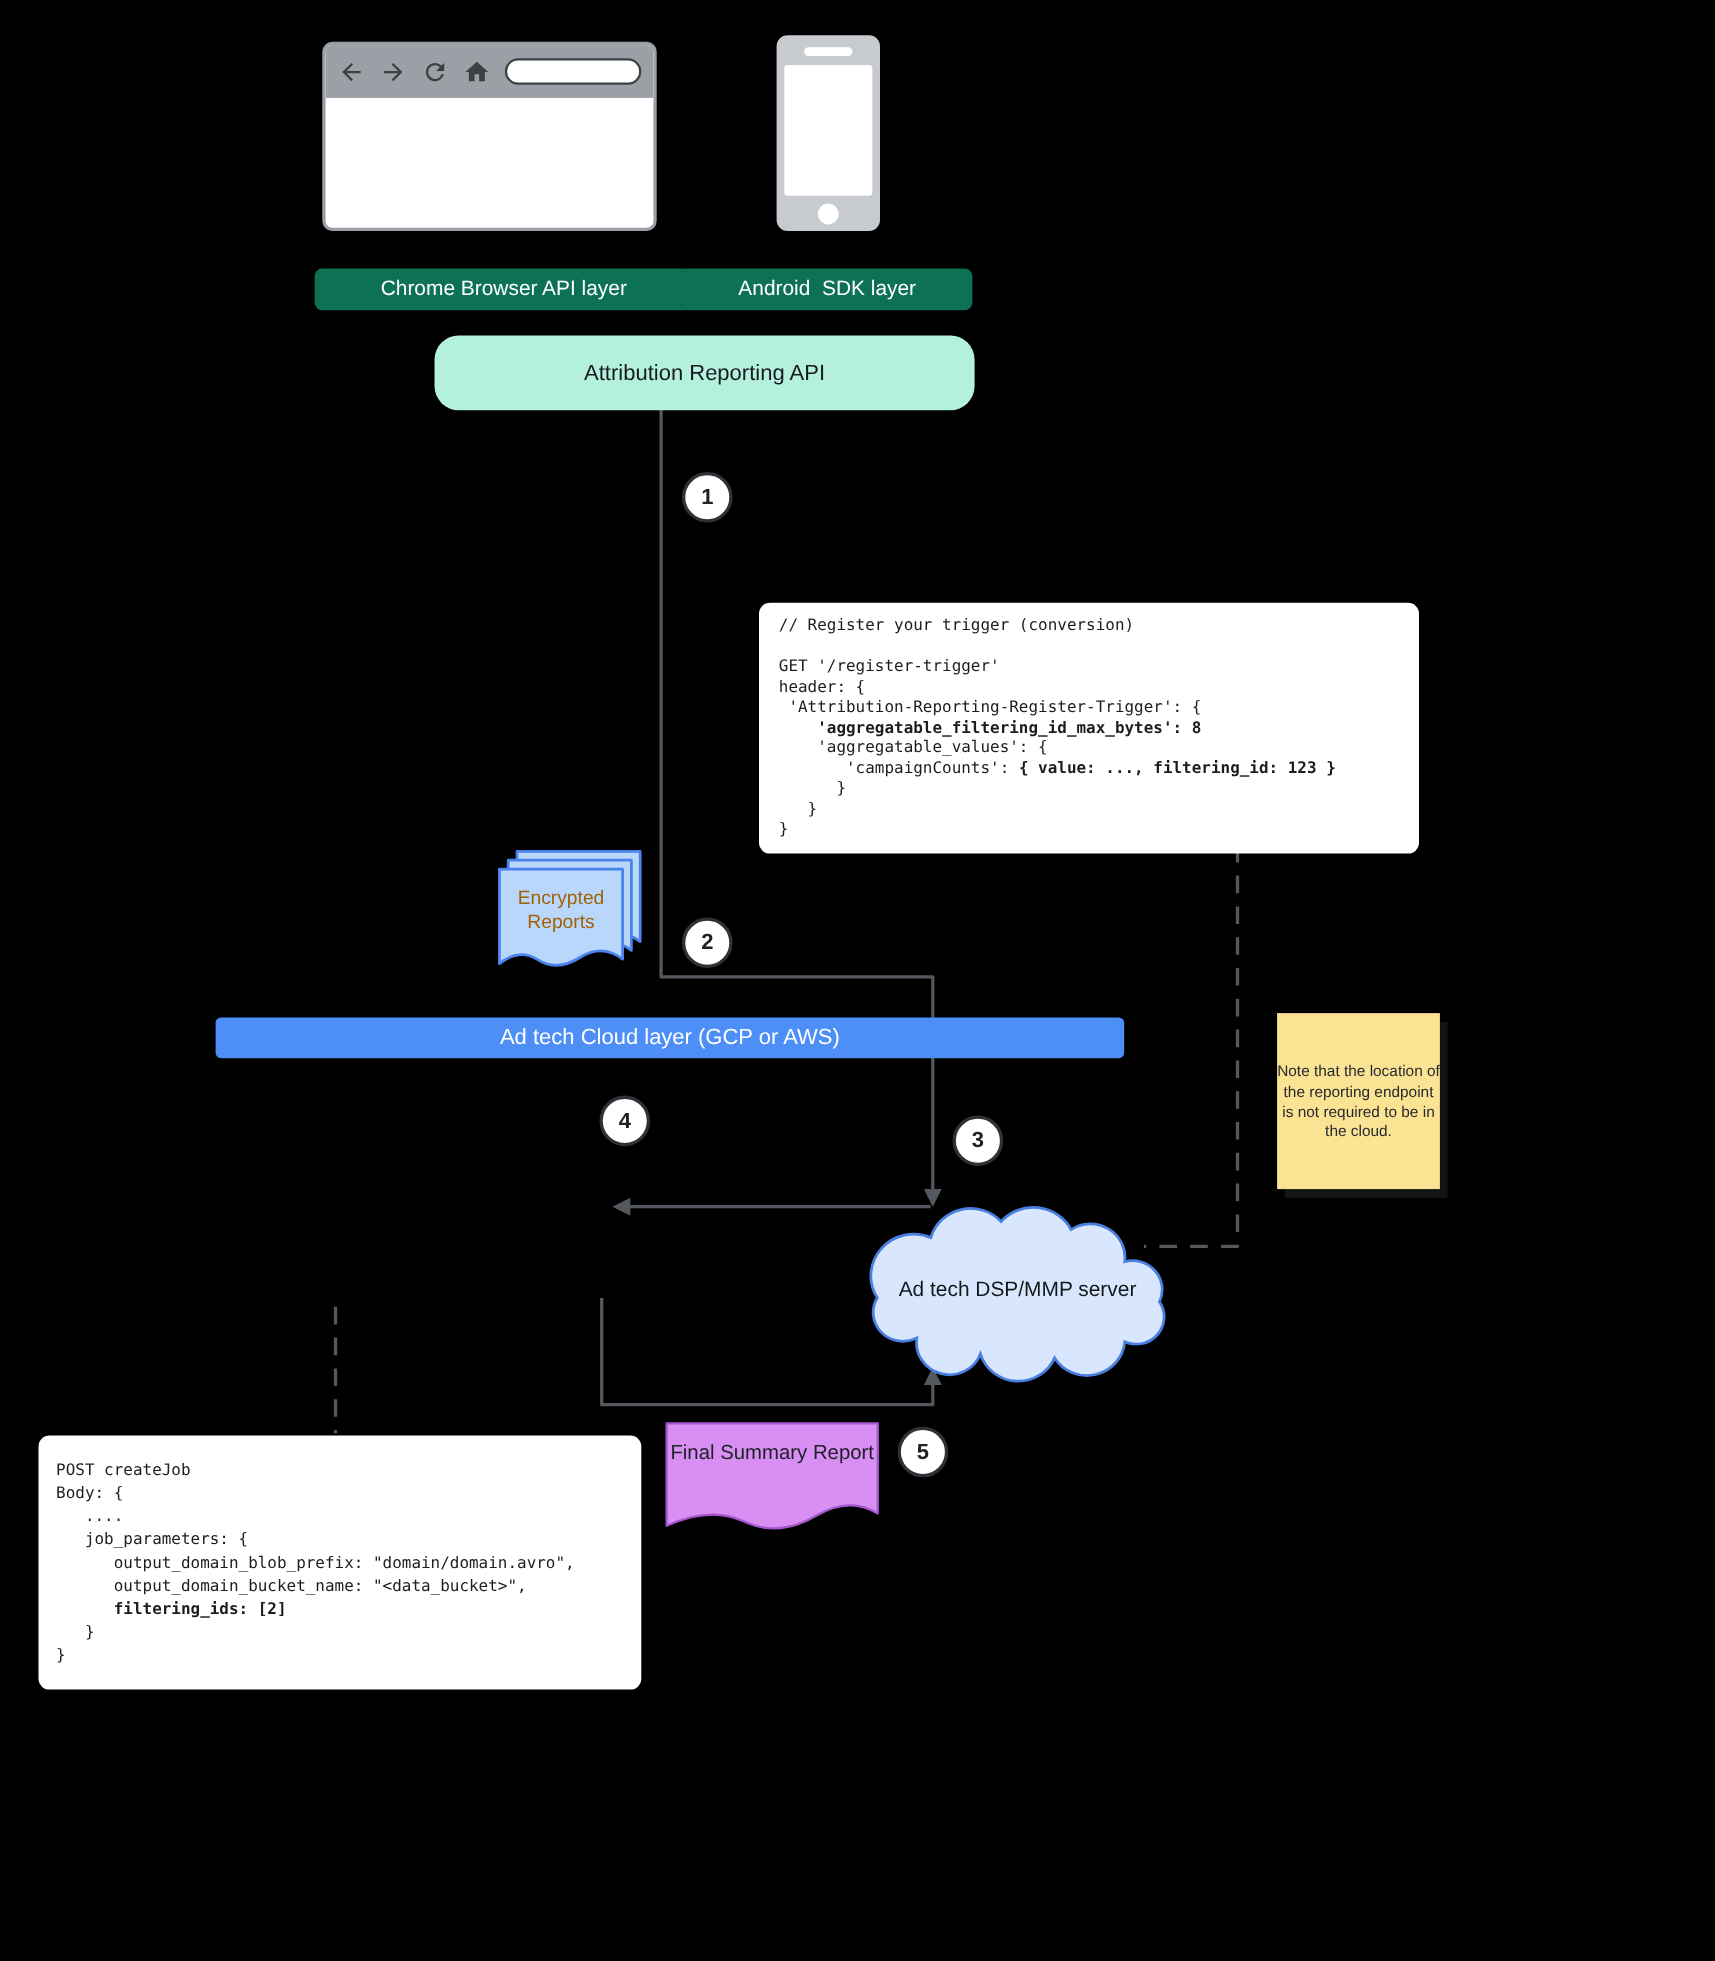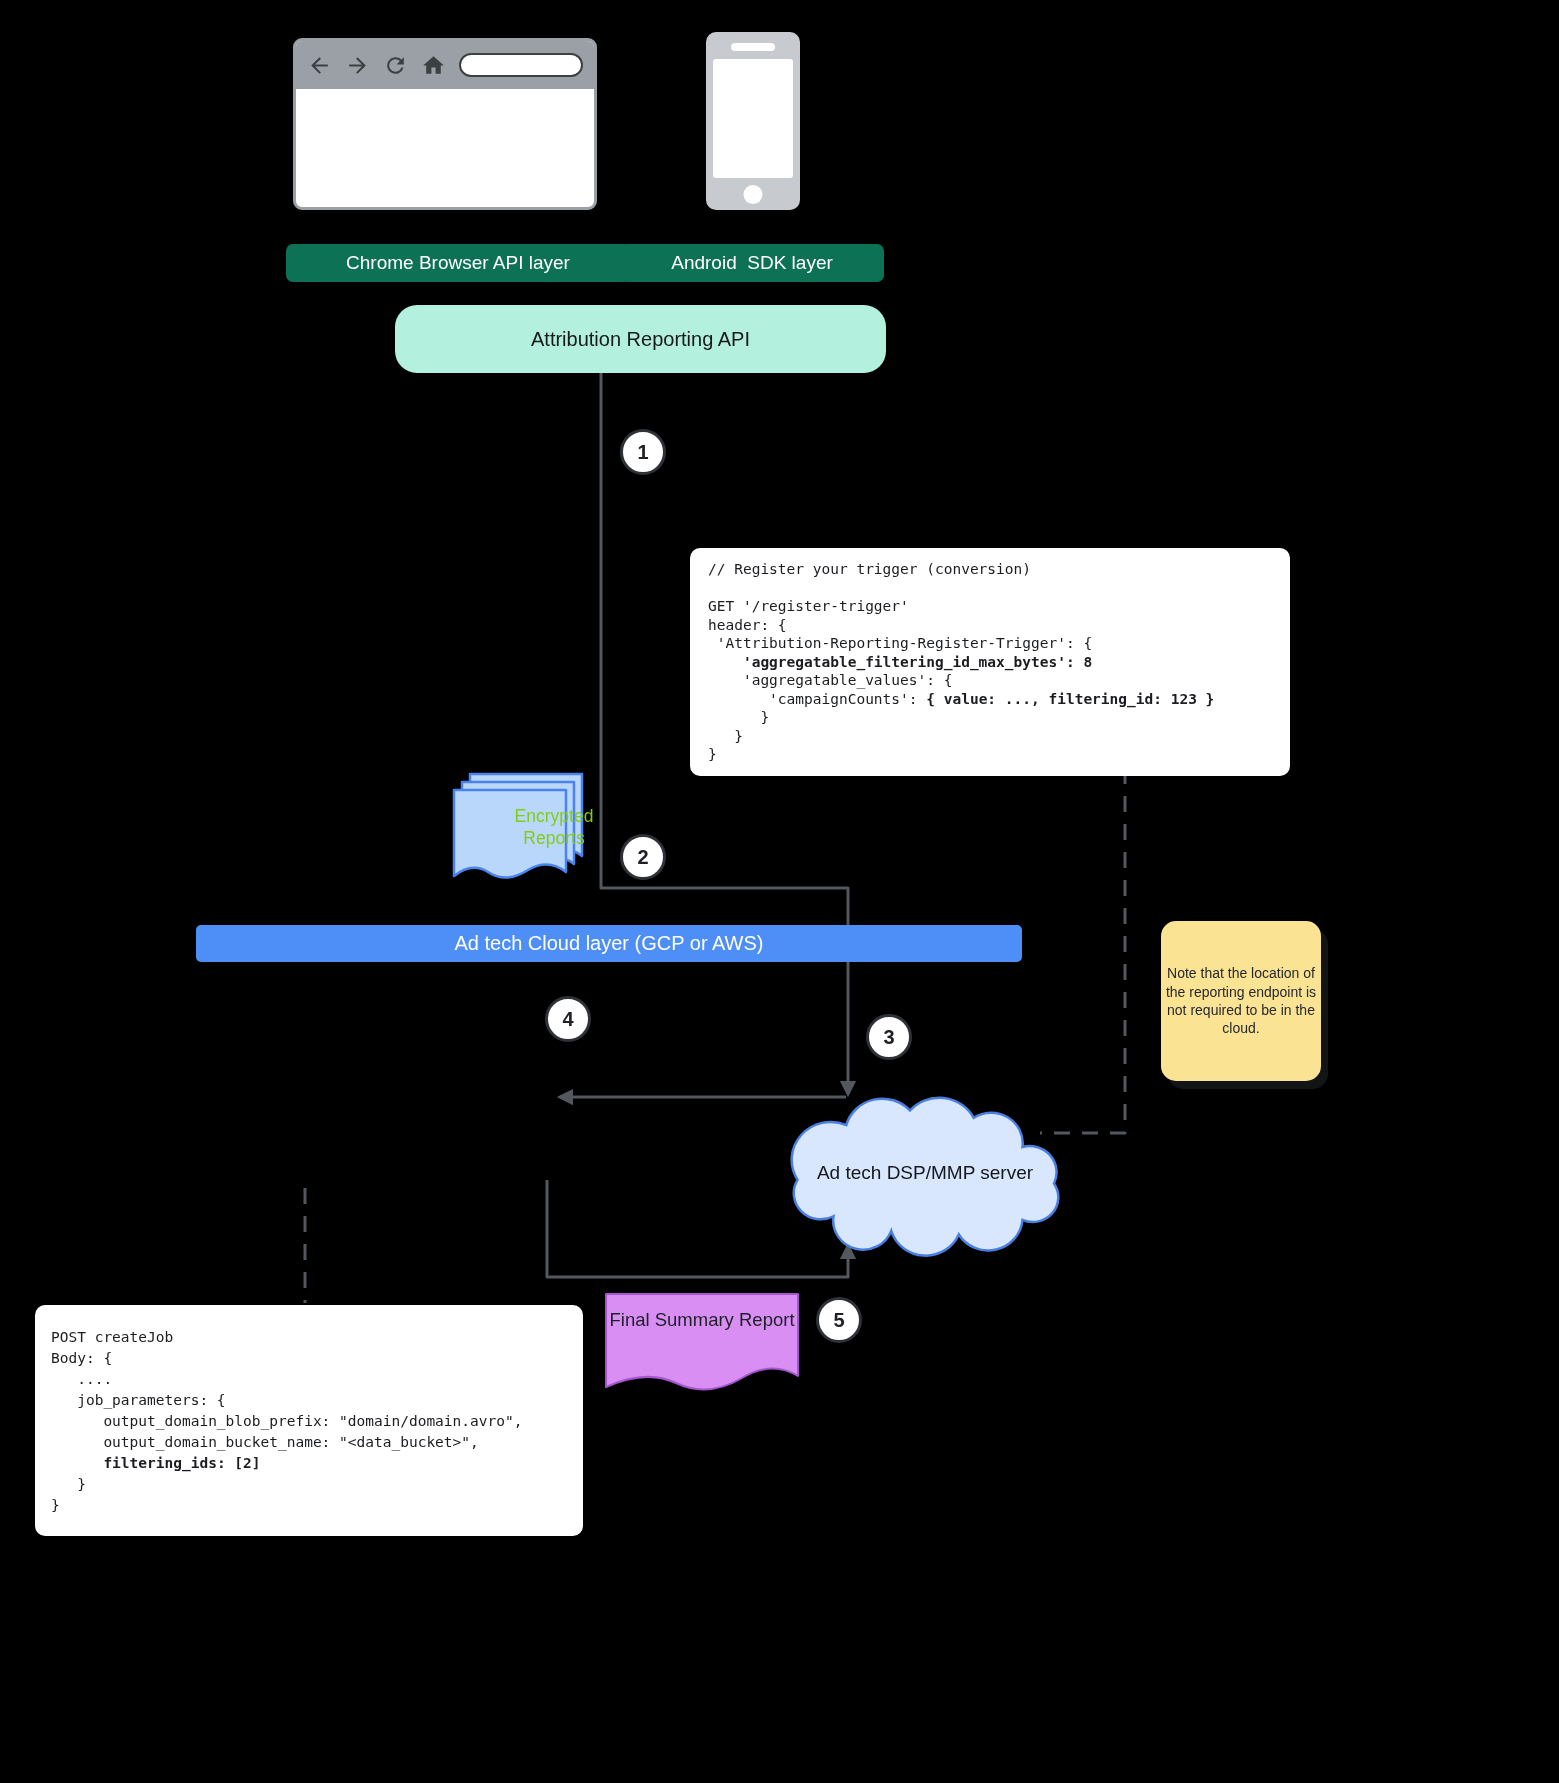--- a/index.html
+++ b/index.html
@@ -53,26 +53,26 @@
   .codeblock { position:absolute; background:#fff; border-radius:10px; color:#1b1d20;
     font-family:"DejaVu Sans Mono","Liberation Mono",monospace; box-sizing:border-box; z-index:4; }
   .code1 { left:690px; top:548px; width:600px; padding:12px 18px; font-size:14.5px; line-height:18.5px; }
   .code2 { left:35px; top:1305px; width:548px; padding:22px 16px 20px; font-size:14.5px; line-height:21px; }
   .code-line { white-space:pre; }
   .code-line .b { font-weight:bold; }
 
   .doc-blue { position:absolute; left:452px; top:772px; width:134px; height:134px; z-index:3; }
   .doc-blue svg { position:absolute; inset:0; width:100%; height:100%; }
   .doc-blue-label { position:absolute; left:2px; top:34px; width:112px; text-align:center;
-    font-size:17.5px; font-weight:500; color:#84cc16; line-height:1.25;padding-left:44px; }
-
-  .sticky { position:absolute; left:1161px; top:921px; width:160px; height:160px;
+    font-size:17.5px; font-weight:500; color:#a16207; line-height:1.25; }
+
+  .sticky { position:absolute; left:1161px; top:921px; width:148px; height:160px;
     background:#fbe394; color:#26292d; display:flex; align-items:center; justify-content:center;
     text-align:center; font-size:14px; line-height:1.32; padding:10px 0; box-sizing:border-box;
-    box-shadow:7px 8px 0 #121416; z-index:3;border-radius:15px; }
+    box-shadow:7px 8px 0 #121416; z-index:3; }
 
   .cloud { position:absolute; z-index:2; }
   .cloud svg { position:absolute; inset:0; width:100%; height:100%; }
   .cloud-label { position:absolute; inset:0; display:flex; align-items:center;
     justify-content:center; color:#15181b; }
   .cloud-agg { left:175px; top:982px; width:390px; height:232px; }
   .cloud-agg .cloud-label { font-size:21px; }
   .cloud-dsp { left:775px; top:1085px; width:300px; height:175px; }
   .cloud-dsp .cloud-label { font-size:19px; }
 

